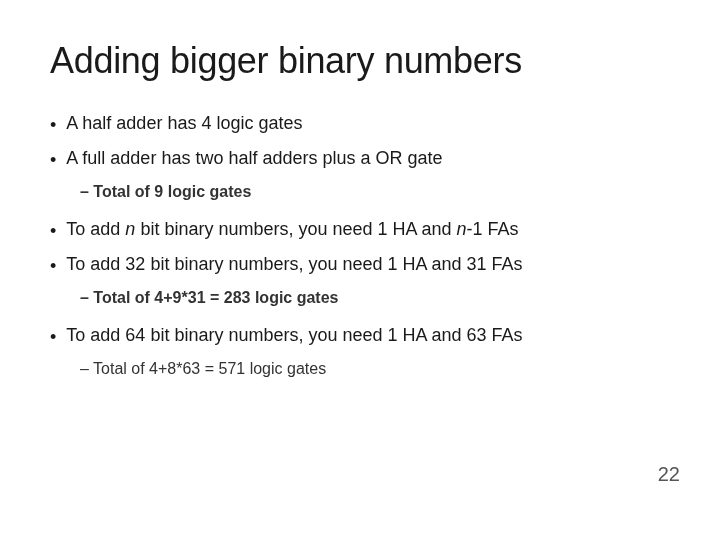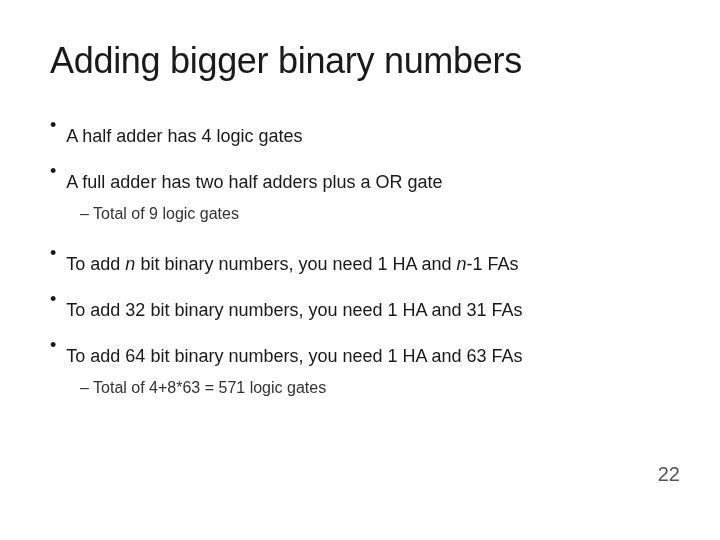--- a/index.html
+++ b/index.html
@@ -45,36 +45,36 @@
     }
 
     .bullet {
       margin-right: 10px;
       flex-shrink: 0;
       margin-top: 2px;
     }
 
     .bullet-text {
       flex: 1;
-      margin-top: 13px;
     }
 
     .sub-item {
       margin-left: 30px;
       margin-bottom: 6px;
       font-size: 16px;
       color: #333;
     }
 
     .sub-item::before {
       content: "– ";
     }
 
     .gap {
       margin-bottom: 12px;
+      font-weight: bold;
     }
 
     .page-number {
       position: absolute;
       bottom: 18px;
       right: 40px;
       font-size: 20px;
       color: #555;
     }
   </style>
@@ -102,20 +102,21 @@
     <div class="bullet-item">
       <span class="bullet">•</span>
       <span class="bullet-text">To add <em>n</em> bit binary numbers, you need 1 HA and <em>n</em>-1 FAs</span>
     </div>
 
     <div class="bullet-item">
       <span class="bullet">•</span>
       <span class="bullet-text">To add 32 bit binary numbers, you need 1 HA and 31 FAs</span>
     </div>
 
+    <div class="sub-item gap">Total of 4+9*31 = 283 logic gates</div>
 
     <div class="bullet-item">
       <span class="bullet">•</span>
       <span class="bullet-text">To add 64 bit binary numbers, you need 1 HA and 63 FAs</span>
     </div>
 
     <div class="sub-item">Total of 4+8*63 = 571 logic gates</div>
 
   </div>
 

